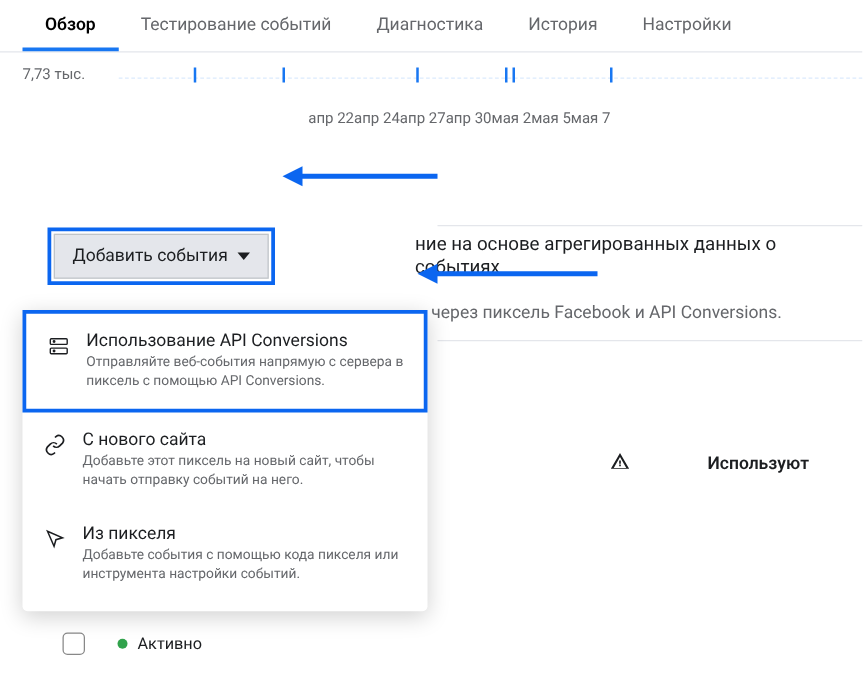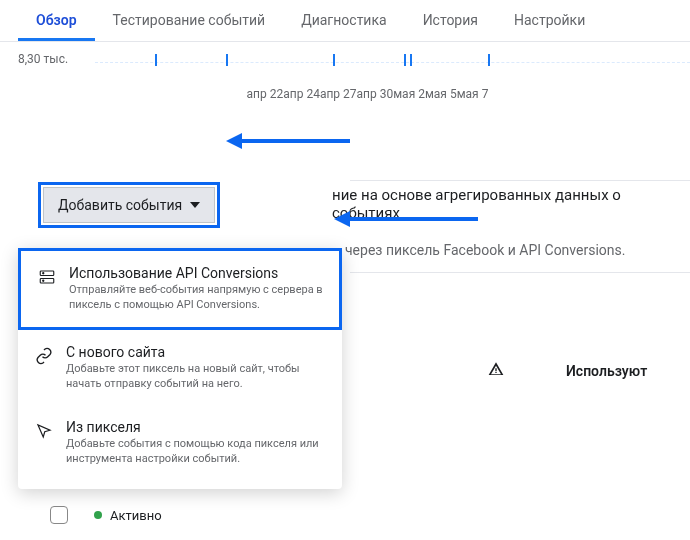--- a/index.html
+++ b/index.html
@@ -1,20 +1,20 @@
 <!DOCTYPE html>
 <html><head>
   <meta charset="utf-8">
   <style>
     * { box-sizing: border-box; margin: 0; padding: 0; }
     body { font-family: -apple-system, BlinkMacSystemFont, "Segoe UI", Roboto, Helvetica, Arial, sans-serif; background: #fff; width: 690px; height: 540px; overflow: hidden; color: #1c1e21; }
     
     .tabs { display: flex; gap: 0; border-bottom: 1px solid #e4e6eb; padding: 0 18px; }
     .tab { padding: 12px 18px 10px; font-size: 14px; color: #65676b; cursor: pointer; border-bottom: 3px solid transparent; }
-    .tab.active { color: #1d4ed8; font-weight: 600; border-bottom-color: #1877f2; text-align: right; }
+    .tab.active { color: #000000; font-weight: 600; border-bottom-color: #1877f2; text-align: right; }
     
     .chart-area { padding: 10px 18px 0; position: relative; height: 80px; }
     .y-label { position: absolute; left: 18px; top: 10px; font-size: 12px; color: #65676b; }
     .chart-line { position: absolute; left: 95px; top: 20px; right: 0; border-top: 1px dashed #1877f2; opacity: 0.15; }
     .blue-bars { position: absolute; top: 10px; left: 95px; right: 0; height: 15px; }
     .blue-bar { position: absolute; width: 2px; height: 12px; background: #1877f2; top: 2px; }
     .x-axis { display: flex; justify-content: center; padding-left: 45px; margin-top: 35px; font-size: 12px; color: #65676b; }
     
     .content { padding: 60px 18px 0; position: relative; margin-left: 20px; }
     .add-btn { background: #e4e6eb; border: 1px solid #c0c4c8; padding: 9px 14px; font-size: 14px; color: #1c1e21; display: flex; align-items: center; gap: 8px; cursor: pointer; font-family: inherit; }
@@ -51,21 +51,21 @@
 
 <div class="tabs">
   <div class="tab active">Обзор</div>
   <div class="tab">Тестирование событий</div>
   <div class="tab">Диагностика</div>
   <div class="tab">История</div>
   <div class="tab">Настройки</div>
 </div>
 
 <div class="chart-area">
-  <span class="y-label">8,30 тыс.</span>
+  <span class="y-label">7,73 тыс.</span>
   <div class="chart-line"></div>
   <div class="blue-bars">
     <div class="blue-bar" style="left:10%"></div>
     <div class="blue-bar" style="left:22%"></div>
     <div class="blue-bar" style="left:40%"></div>
     <div class="blue-bar" style="left:52%"></div>
     <div class="blue-bar" style="left:53%"></div>
     <div class="blue-bar" style="left:66%"></div>
   </div>
   <div class="x-axis">

